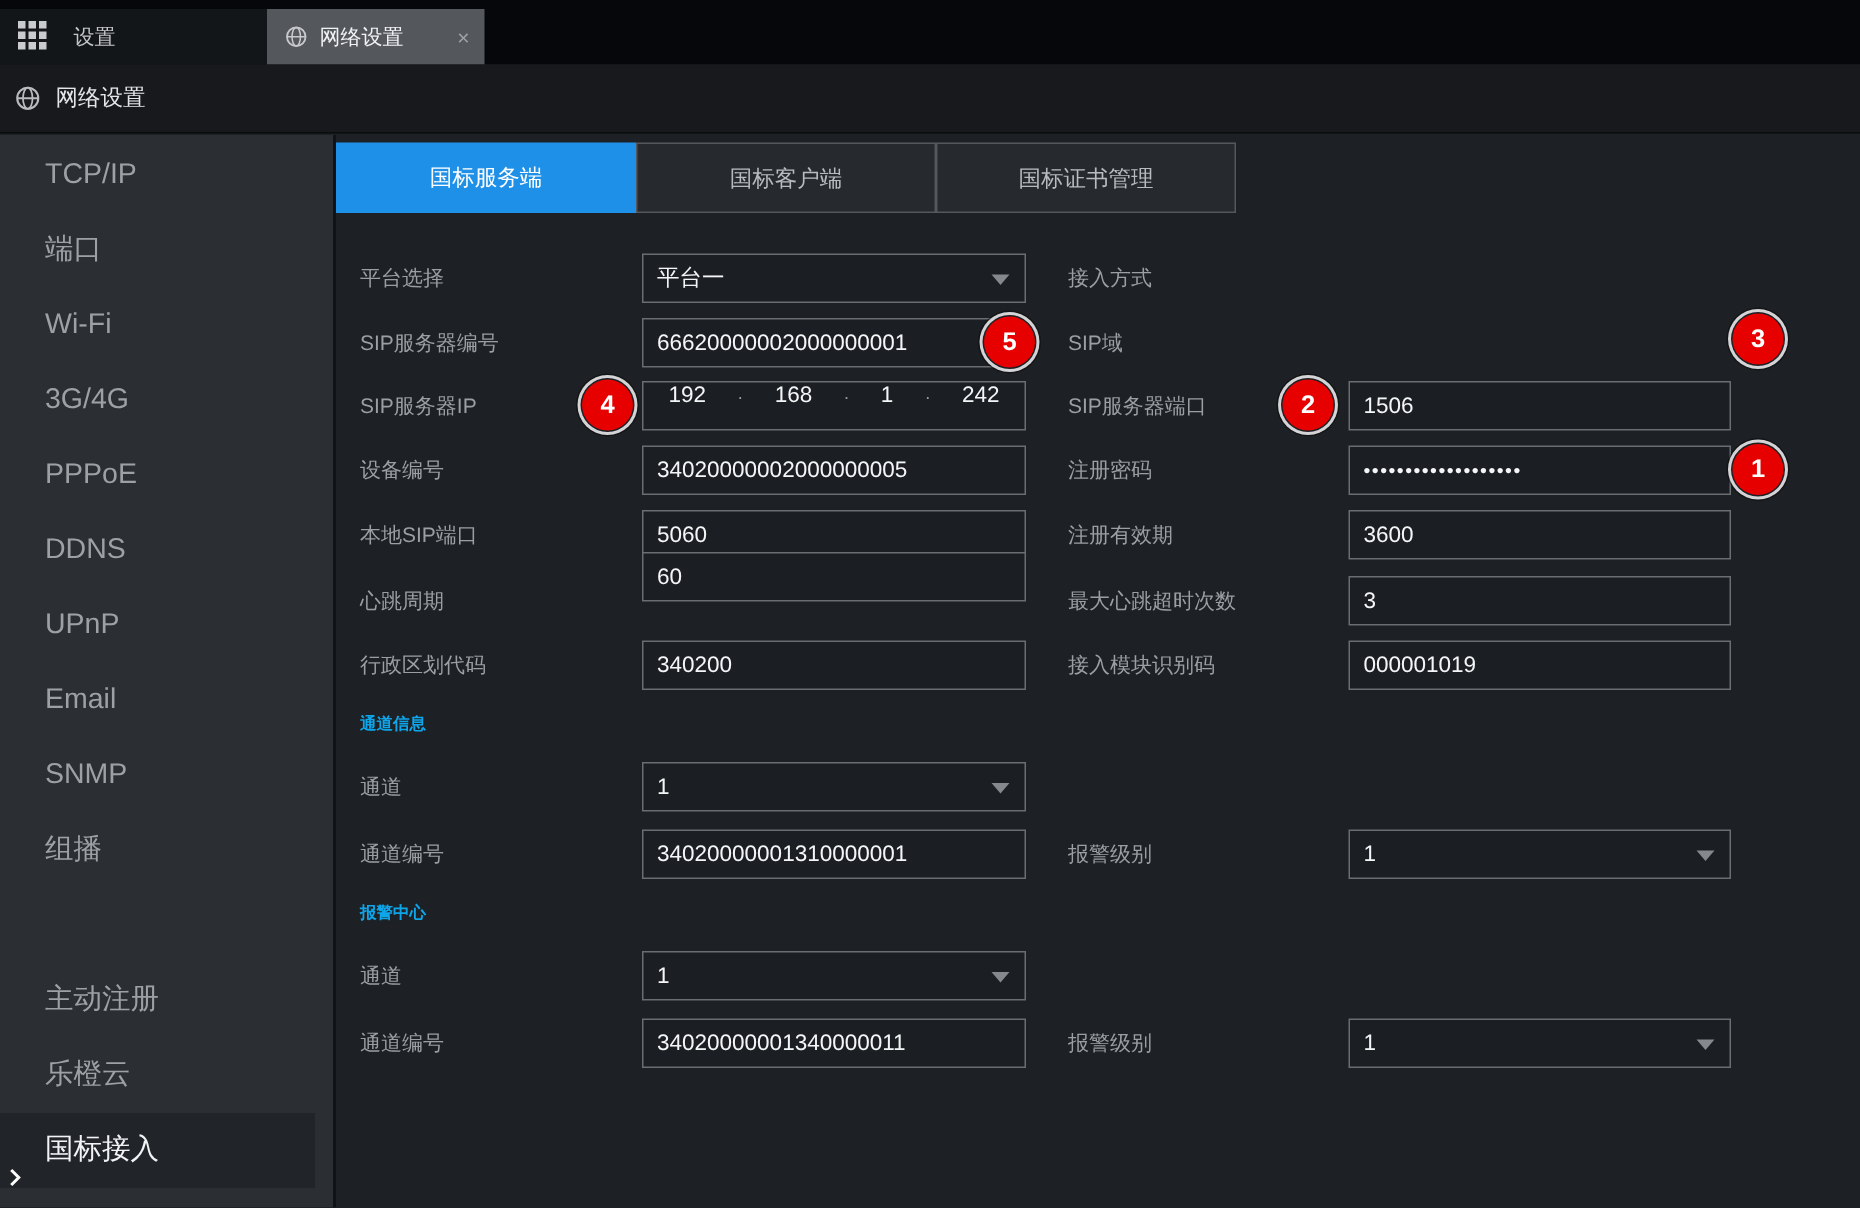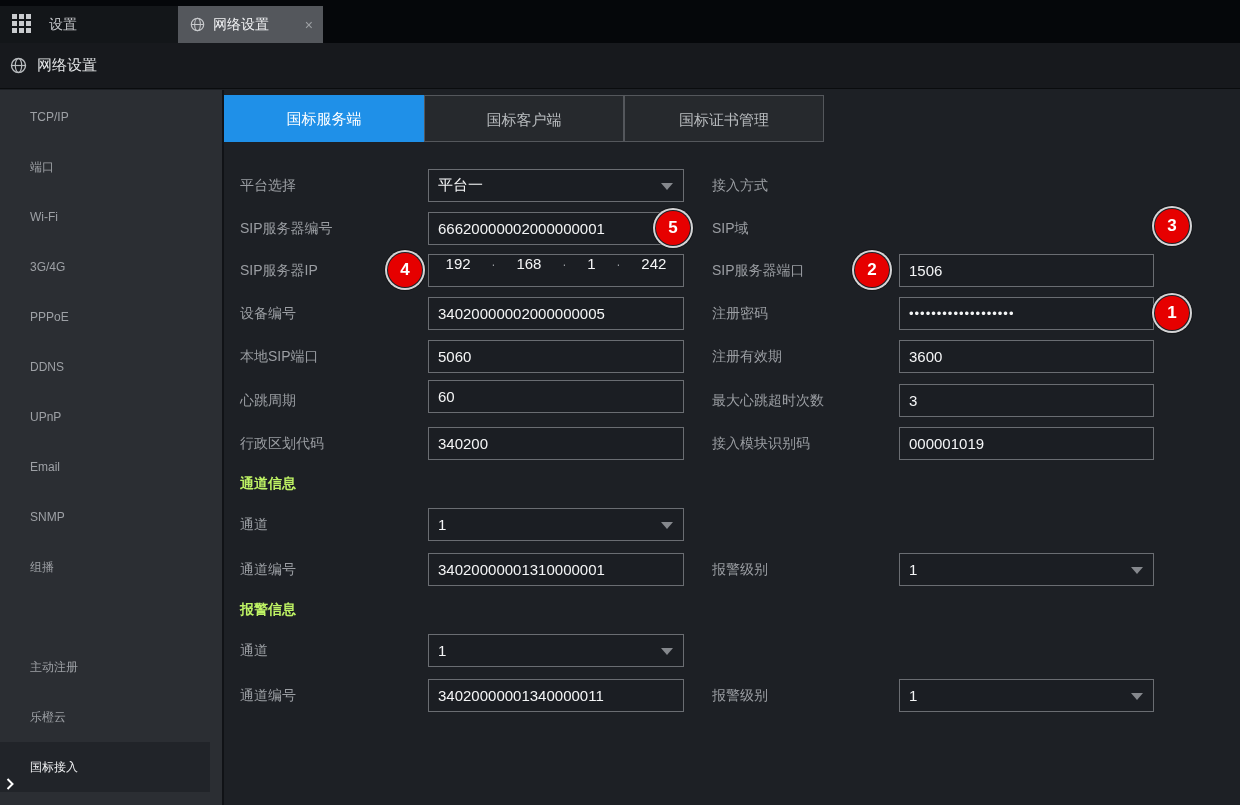--- a/index.html
+++ b/index.html
@@ -18,41 +18,41 @@
   .globe-icon { display:inline-block; line-height:0; }
 
   
   .pagehead { position:absolute; left:0; top:43px; width:1240px; height:46px; background:#17191d; border-bottom:1px solid #0a0c0e; display:flex; align-items:center; }
   .pagehead .title { color:#e3e5e7; font-size:15px; margin-left:10px; }
   .pagehead .globe-icon { margin-left:10px; }
 
   
   .sidebar { position:absolute; left:0; top:90px; width:222px; height:715px; background:#2b2e33; }
   .side-divider { position:absolute; left:222px; top:90px; width:2px; height:715px; background:#101216; }
-  .side-item { position:absolute; left:0; width:210px; height:50px; line-height:50px; padding-left:30px; color:#9da0a5; font-size:12px; cursor:pointer; }
+  .side-item { position:absolute; left:0; width:210px; height:50px; line-height:50px; padding-left:30px; color:#9da0a5; font-size:19px; cursor:pointer; }
   .side-item.selected { background:#212429; color:#f2f3f5; }
   .side-item.selected .chev { position:absolute; left:6px; top:19px; }
 
   
   .gb-tab { position:absolute; top:95px; width:200px; height:47px; line-height:47px; text-align:center; font-size:15px; cursor:pointer; }
   .gb-tab.active { background:#1f90e8; color:#ffffff; }
   .gb-tab.inactive { background:#26292d; border:1px solid #54575c; color:#b9bcbf; }
 
   
   .lbl { position:absolute; height:33px; line-height:33px; color:#9b9ea3; font-size:14px; }
   .lbl-l { left:240px; } .lbl-r { left:712px; }
   .ctrl { position:absolute; height:33px; background:#1b1e23; border:1px solid #6a6d72; color:#f4f5f6; font-size:15px; }
   .ctl-l { left:428px; width:256px; } .ctl-r { left:899px; width:255px; }
   input.ctrl { padding:0 9px; font-family:"Liberation Sans",sans-serif; outline:none; }
   .select { display:flex; align-items:center; padding:0 9px; cursor:pointer; }
   .caret { position:absolute; right:10px; top:13px; width:0; height:0; border-left:6px solid transparent; border-right:6px solid transparent; border-top:7px solid #85888d; }
   .ipbox { display:flex; align-items:flex-start; justify-content:space-around; padding:0 6px; }
   .ipbox .oct { color:#f4f5f6; }
   .ipbox .dot { color:#9b9ea3; font-size:12px; }
-  .sect { position:absolute; left:240px; color:#bef264; font-size:14px; font-weight:bold; }
+  .sect { position:absolute; left:240px; color:#0ea5e9; font-size:11px; font-weight:bold; }
 
   
   .badge { position:absolute; width:34px; height:34px; border-radius:50%; background:#e60000;
            box-shadow:0 0 0 1px #1d2025, 0 0 0 3px #d4d4d6, 0 0 0 4px rgba(10,10,10,.5);
            color:#fff; font-size:17px; font-weight:bold; display:flex; align-items:center; justify-content:center; z-index:5; }
 </style>
 </head>
 <body>
 
 <div id="app">
@@ -153,21 +153,21 @@
   <input class="ctrl ctl-l" style="top: 297px;" value="34020000002000000005">
   <span class="lbl lbl-r" style="top:297px">注册密码</span>
   <input class="ctrl ctl-r" style="top: 297px; letter-spacing: 1px; font-size: 13px;" value="•••••••••••••••••••">
 
   <span class="lbl lbl-l" style="top:340px">本地SIP端口</span>
   <input class="ctrl ctl-l" style="top: 340px;" value="5060">
   <span class="lbl lbl-r" style="top:340px">注册有效期</span>
   <input class="ctrl ctl-r" style="top: 340px;" value="3600">
 
   <span class="lbl lbl-l" style="top:384px">心跳周期</span>
-  <input class="ctrl ctl-l" style="top: 380px;" value="60">
+  <input class="ctrl ctl-l" style="top: 368px;" value="60">
   <span class="lbl lbl-r" style="top:384px">最大心跳超时次数</span>
   <input class="ctrl ctl-r" style="top: 384px;" value="3">
 
   <span class="lbl lbl-l" style="top:427px">行政区划代码</span>
   <input class="ctrl ctl-l" style="top: 427px;" value="340200">
   <span class="lbl lbl-r" style="top:427px">接入模块识别码</span>
   <input class="ctrl ctl-r" style="top: 427px;" value="000001019">
 
   <div class="sect" style="top:475px">通道信息</div>
 
@@ -178,21 +178,21 @@
   </div>
 
   <span class="lbl lbl-l" style="top:553px">通道编号</span>
   <input class="ctrl ctl-l" style="top: 553px;" value="34020000001310000001">
   <span class="lbl lbl-r" style="top:553px">报警级别</span>
   <div class="ctrl select ctl-r" style="top:553px">
     <span>1</span>
     <span class="caret"></span>
   </div>
 
-  <div class="sect" style="top:601px">报警信息</div>
+  <div class="sect" style="top:601px">报警中心</div>
 
   <span class="lbl lbl-l" style="top:634px">通道</span>
   <div class="ctrl select ctl-l" style="top:634px">
     <span>1</span>
     <span class="caret"></span>
   </div>
 
   <span class="lbl lbl-l" style="top:679px">通道编号</span>
   <input class="ctrl ctl-l" style="top: 679px;" value="34020000001340000011">
   <span class="lbl lbl-r" style="top:679px">报警级别</span>

